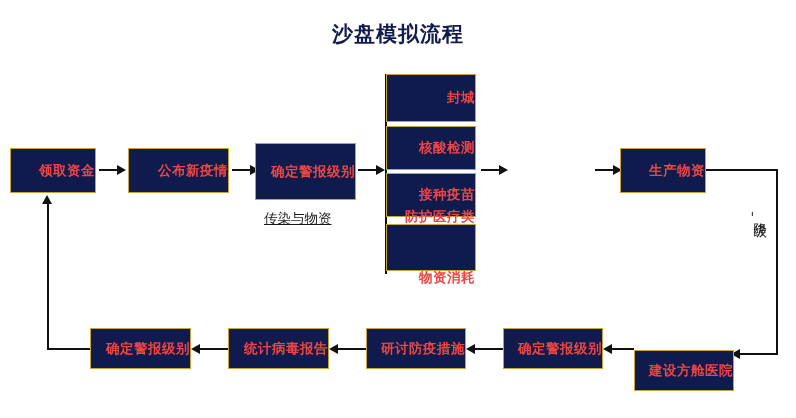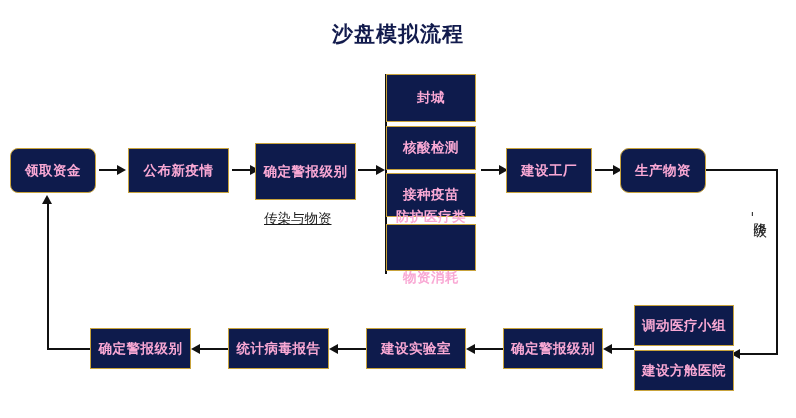--- a/index.html
+++ b/index.html
@@ -35,26 +35,26 @@
     letter-spacing: 1px;
     white-space: nowrap;
   }
 
   
   .node {
     position: absolute;
     box-sizing: border-box;
     background: #0e1b4c;
     border: 1.5px solid #c8a33c;
-    color: #f9a8d4;
+    color: #ef4444;
     font-weight: bold;
     font-size: 13.5px;
     display: flex;
     flex-direction: column;
-    align-items: center;
+    align-items: flex-end;
     justify-content: center;
     line-height: 1.32;
     text-align: center;
     letter-spacing: 0.5px;
     z-index: 3;
   }
   .node .ln { display: block; }
   .node.two-line { font-size: 13.5px; }
 
   
@@ -103,21 +103,21 @@
     border-bottom: 9px solid #111111;
   }
 </style>
 </head>
 <body>
 
 <div id="canvas">
 
   <div class="title">沙盘模拟流程</div>
 
-  <div class="node" style="left:10px; top:136px; width:86px; height:45px;border-radius:8px;">
+  <div class="node" style="left:10px; top:136px; width:86px; height:45px;">
     <span class="ln">领取资金</span>
   </div>
 
   <div class="ln-h" style="left:99px; top:157px; width:19px;"></div>
   <div class="arrow right" style="left:117px; top:153px;"></div>
 
   <div class="node" style="left:128px; top:136px; width:101px; height:45px;">
     <span class="ln">公布新疫情</span>
   </div>
 
@@ -148,58 +148,52 @@
   </div>
 
   <div class="node two-line" style="left:386px; top:212px; width:90px; height:47px;gap:43px;">
     <span class="ln">防护医疗类</span>
     <span class="ln">物资消耗</span>
   </div>
 
   <div class="ln-h" style="left:481px; top:157px; width:19px;"></div>
   <div class="arrow right" style="left:499px; top:153px;"></div>
 
-  <div class="node" style="left:506px; top:136px; width:86px; height:45px;">
-    <span class="ln">建设工厂</span>
-  </div>
 
   <div class="ln-h" style="left:595px; top:157px; width:19px;"></div>
   <div class="arrow right" style="left:613px; top:153px;"></div>
 
-  <div class="node" style="left:620px; top:136px; width:86px; height:45px;border-radius:9px;">
+  <div class="node" style="left:620px; top:136px; width:86px; height:45px;">
     <span class="ln">生产物资</span>
   </div>
 
   <div class="ln-h" style="left:706px; top:157px; width:72px;"></div>
   <div class="ln-v" style="left:776px; top:157px; height:186px;"></div>
   <div class="ln-h" style="left:740px; top:341px; width:38px;"></div>
   <div class="arrow left" style="left:731px; top:337px;"></div>
 
   <div class="caption vertical" style="left:752px; top:200px;">降级</div>
 
-  <div class="node" style="left:634px; top:293px; width:100px; height:41px;">
-    <span class="ln">调动医疗小组</span>
-  </div>
 
   <div class="node" style="left:634px; top:338px; width:100px; height:41px;">
     <span class="ln">建设方舱医院</span>
   </div>
 
   <div class="ln-h" style="left:612px; top:336px; width:22px;"></div>
   <div class="arrow left" style="left:603px; top:332px;"></div>
 
   <div class="node" style="left:503px; top:316px; width:100px; height:41px;">
     <span class="ln">确定警报级别</span>
   </div>
 
   <div class="ln-h" style="left:475px; top:336px; width:28px;"></div>
   <div class="arrow left" style="left:466px; top:332px;"></div>
 
   <div class="node" style="left:366px; top:316px; width:100px; height:41px;">
-    <span class="ln">建设实验室</span>
+    <span class="ln">研讨防疫措施</span>
   </div>
 
   <div class="ln-h" style="left:338px; top:336px; width:28px;"></div>
   <div class="arrow left" style="left:329px; top:332px;"></div>
 
   <div class="node" style="left:228px; top:316px; width:101px; height:41px;">
     <span class="ln">统计病毒报告</span>
   </div>
 
   <div class="ln-h" style="left:200px; top:336px; width:28px;"></div>

